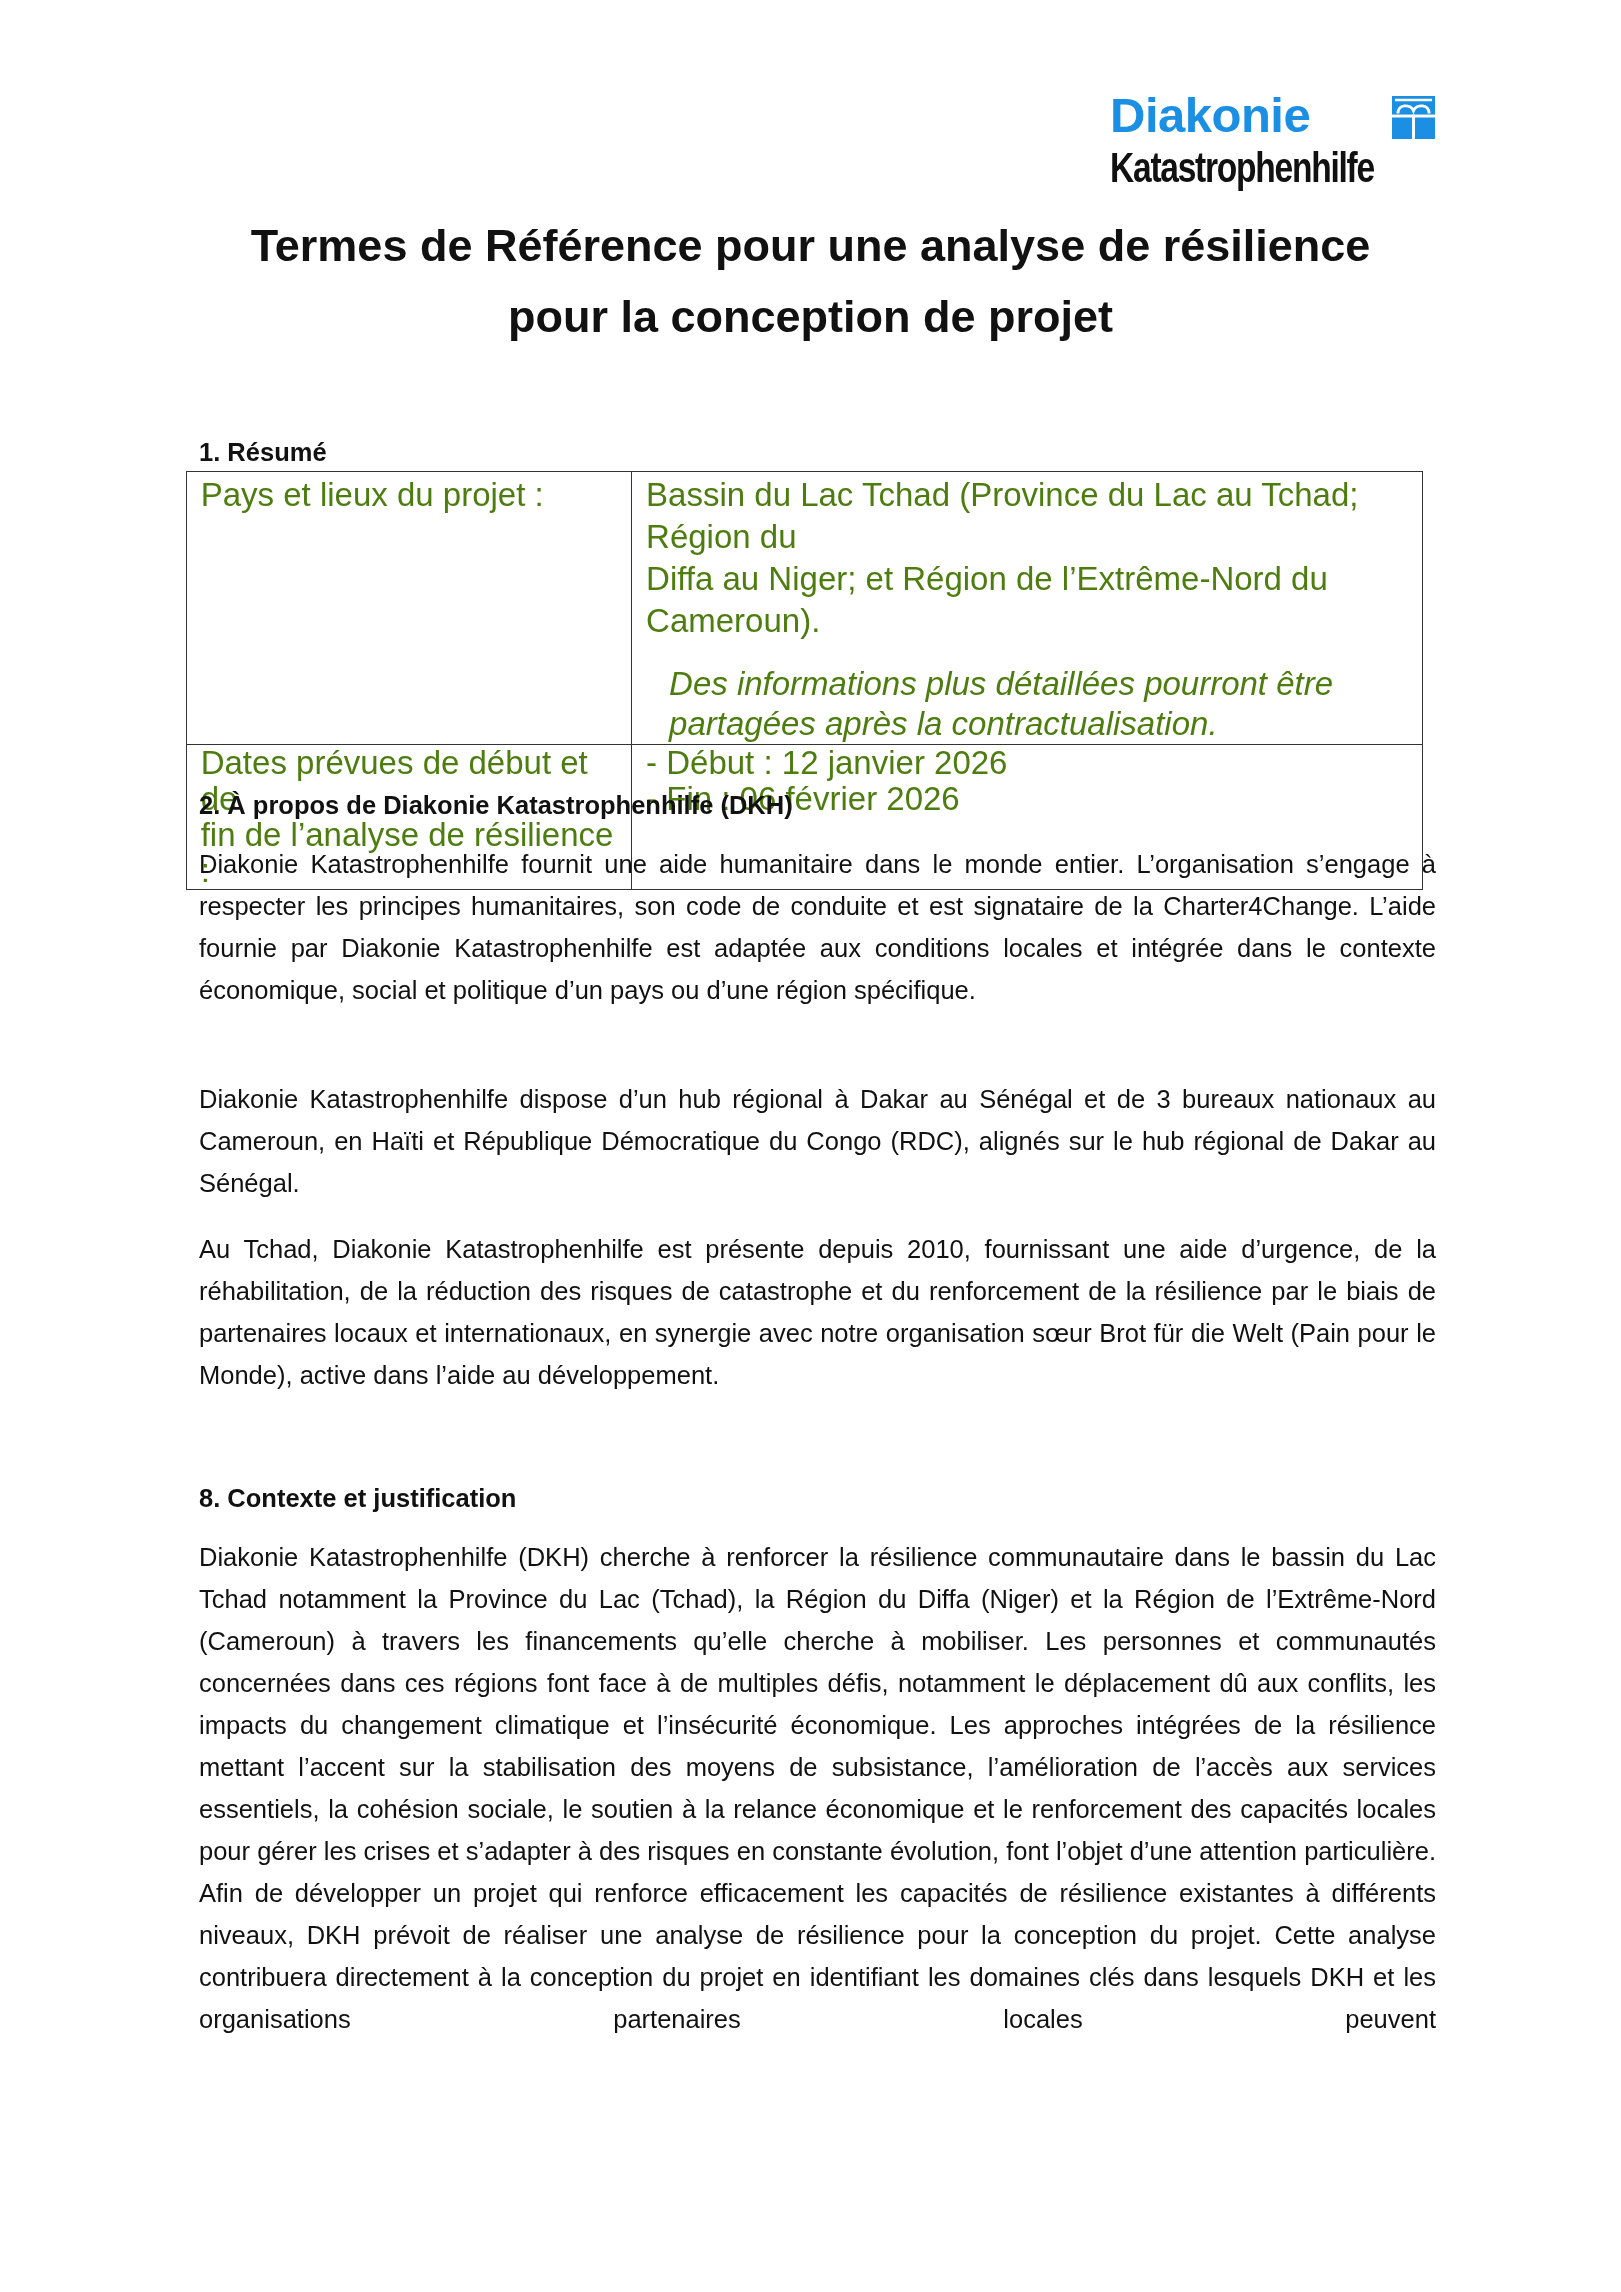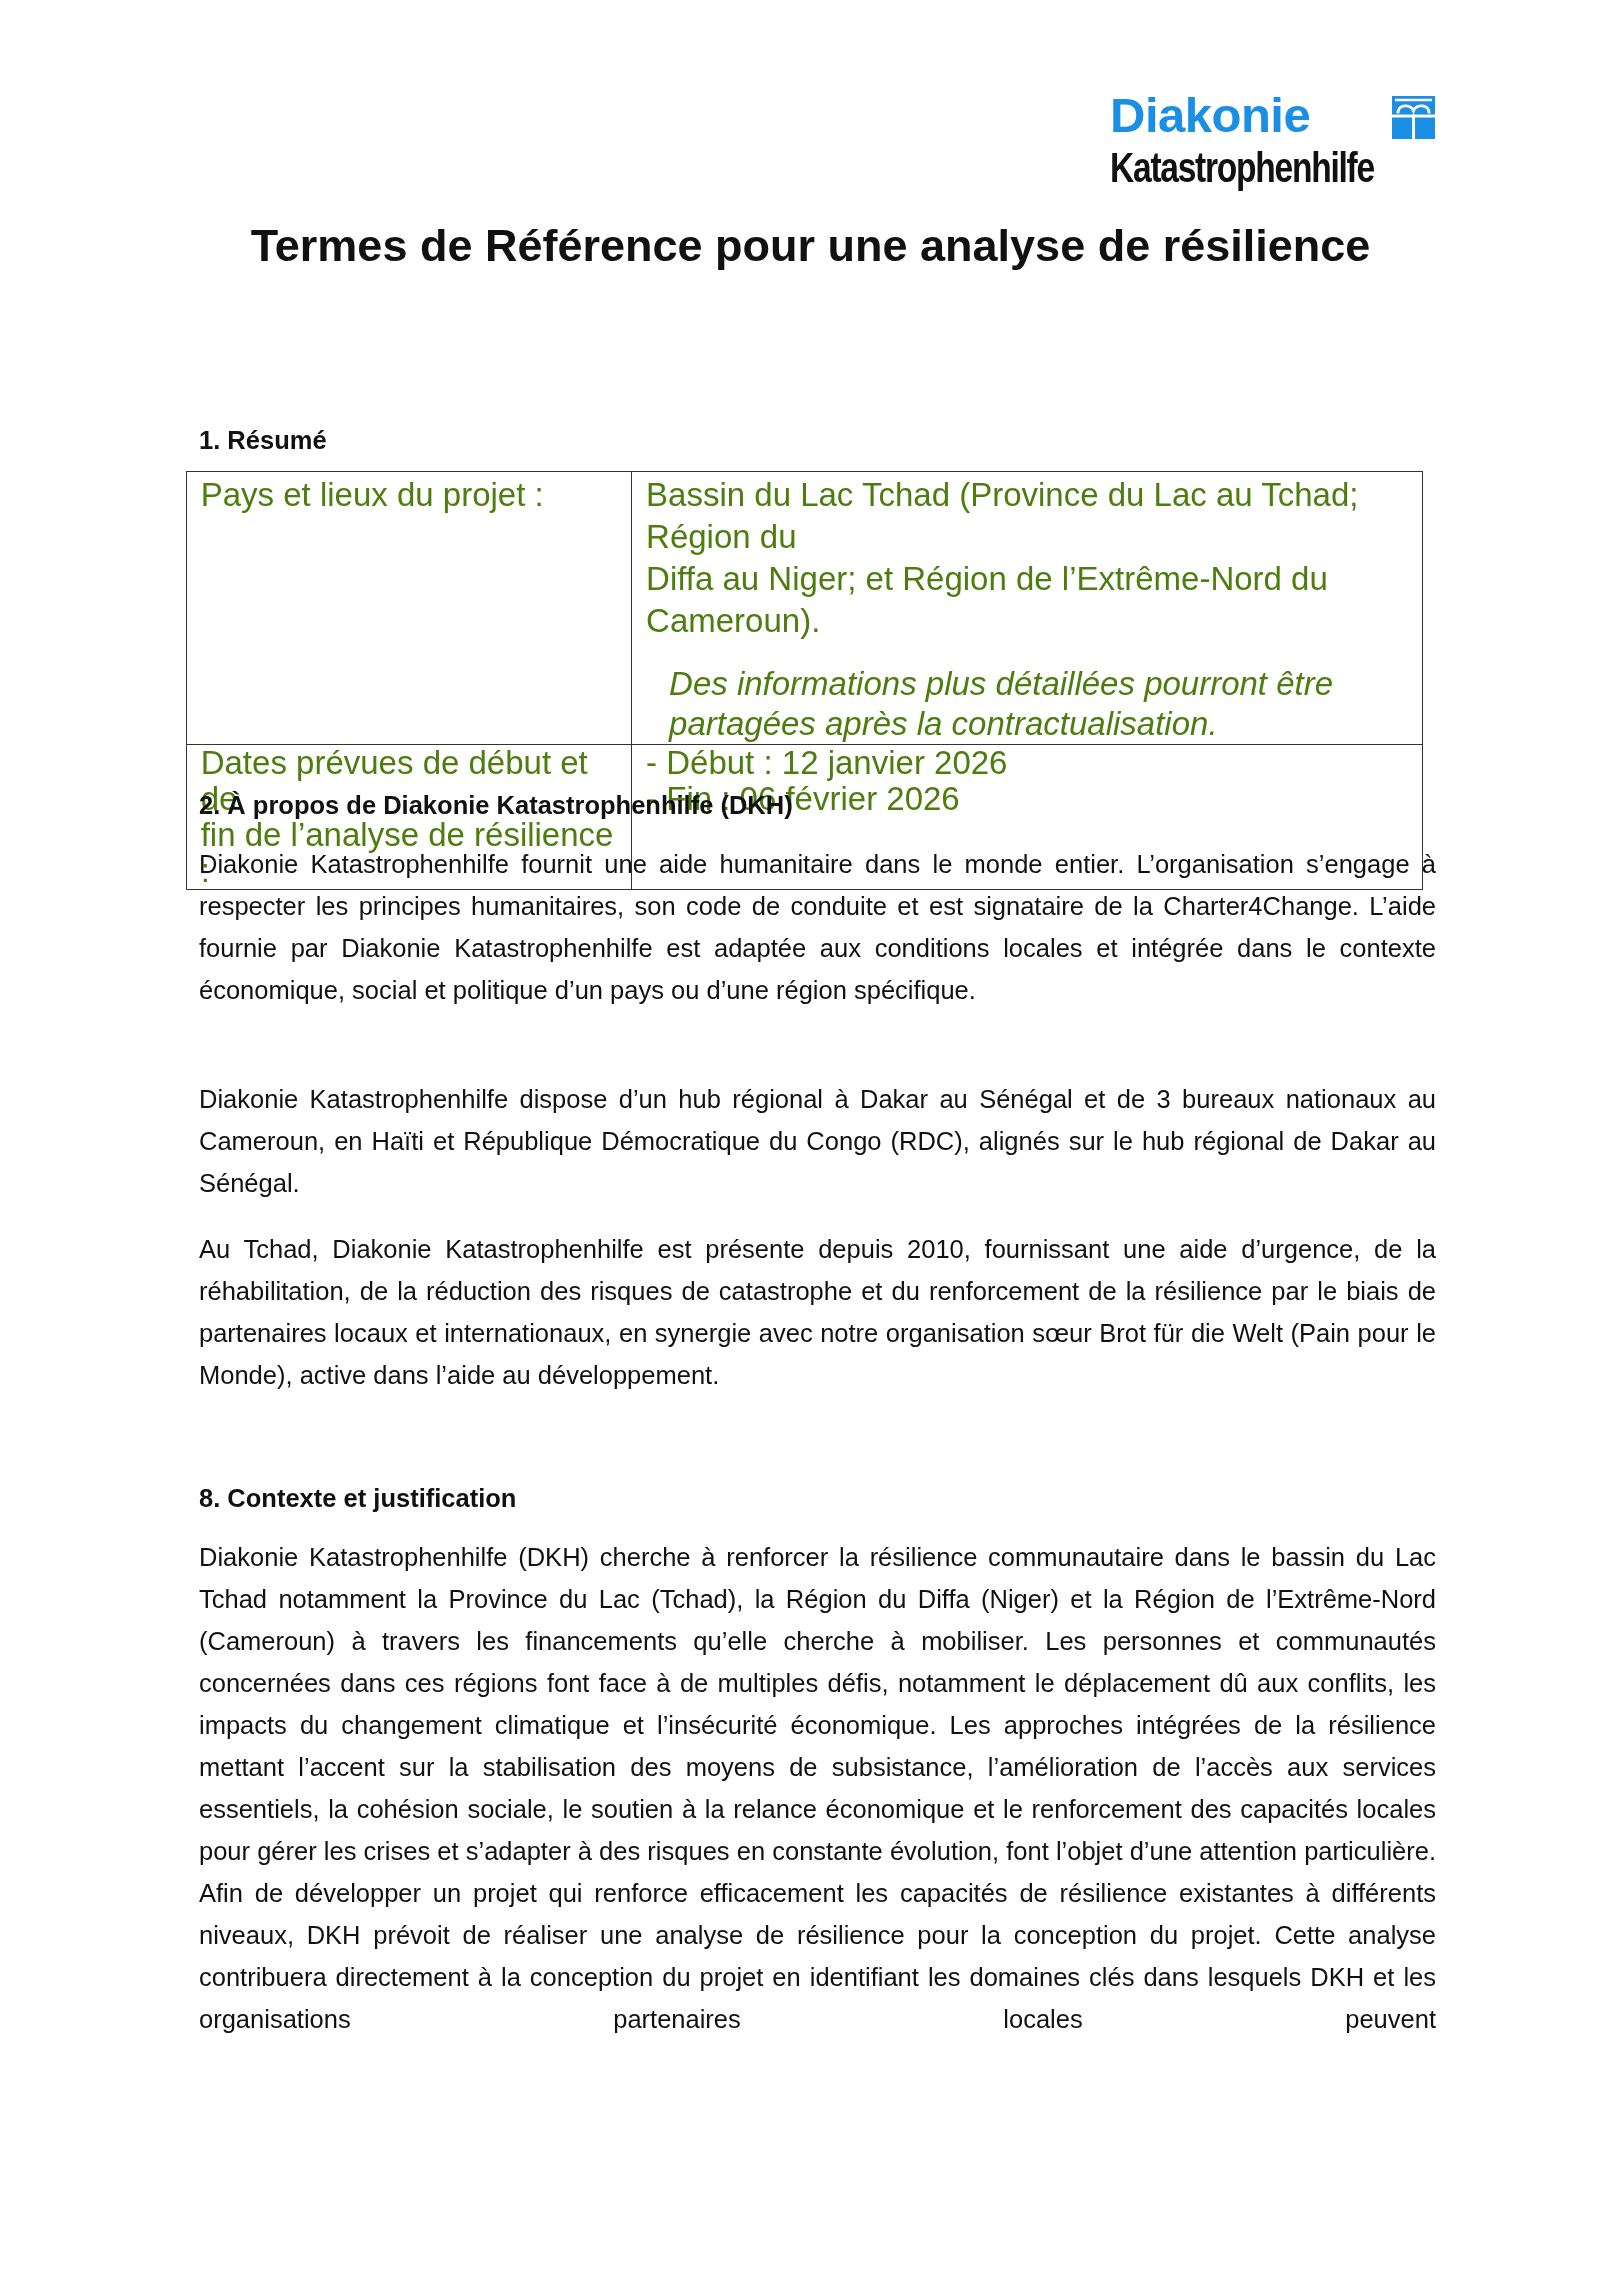--- a/index.html
+++ b/index.html
@@ -54,23 +54,24 @@
       <rect x="0" y="19" width="44" height="3" fill="#ffffff"></rect>
       <rect x="20.5" y="19" width="3" height="25" fill="#ffffff"></rect>
       <path d="M6 18 C6 8, 19 8, 22 15 C25 8, 38 8, 38 18" fill="none" stroke="#ffffff" stroke-width="3"></path>
       <path d="M3 4 L41 4" stroke="#ffffff" stroke-width="2.5"></path>
     </svg>
     <div class="logo-bottom">Katastrophenhilfe</div>
   </div>
 
   <div class="title">
     <span class="title-line">Termes de Référence pour une analyse de résilience</span>
+    <span class="title-line">pour la conception de projet</span>
   </div>
 
-  <div class="section-heading" style="top:424px;">1. Résumé</div>
+  <div class="section-heading" style="top:436px;">1. Résumé</div>
 
   <table class="summary-table">
     <tbody>
         <tr class="row1">
       <td class="label">
         <span class="cell-line">Pays et lieux du projet :</span>
       </td>
       <td>
         <span class="cell-line">Bassin du Lac Tchad (Province du Lac au Tchad; Région du</span>
         <span class="cell-line">Diffa au Niger; et Région de l’Extrême-Nord du Cameroun).</span>

